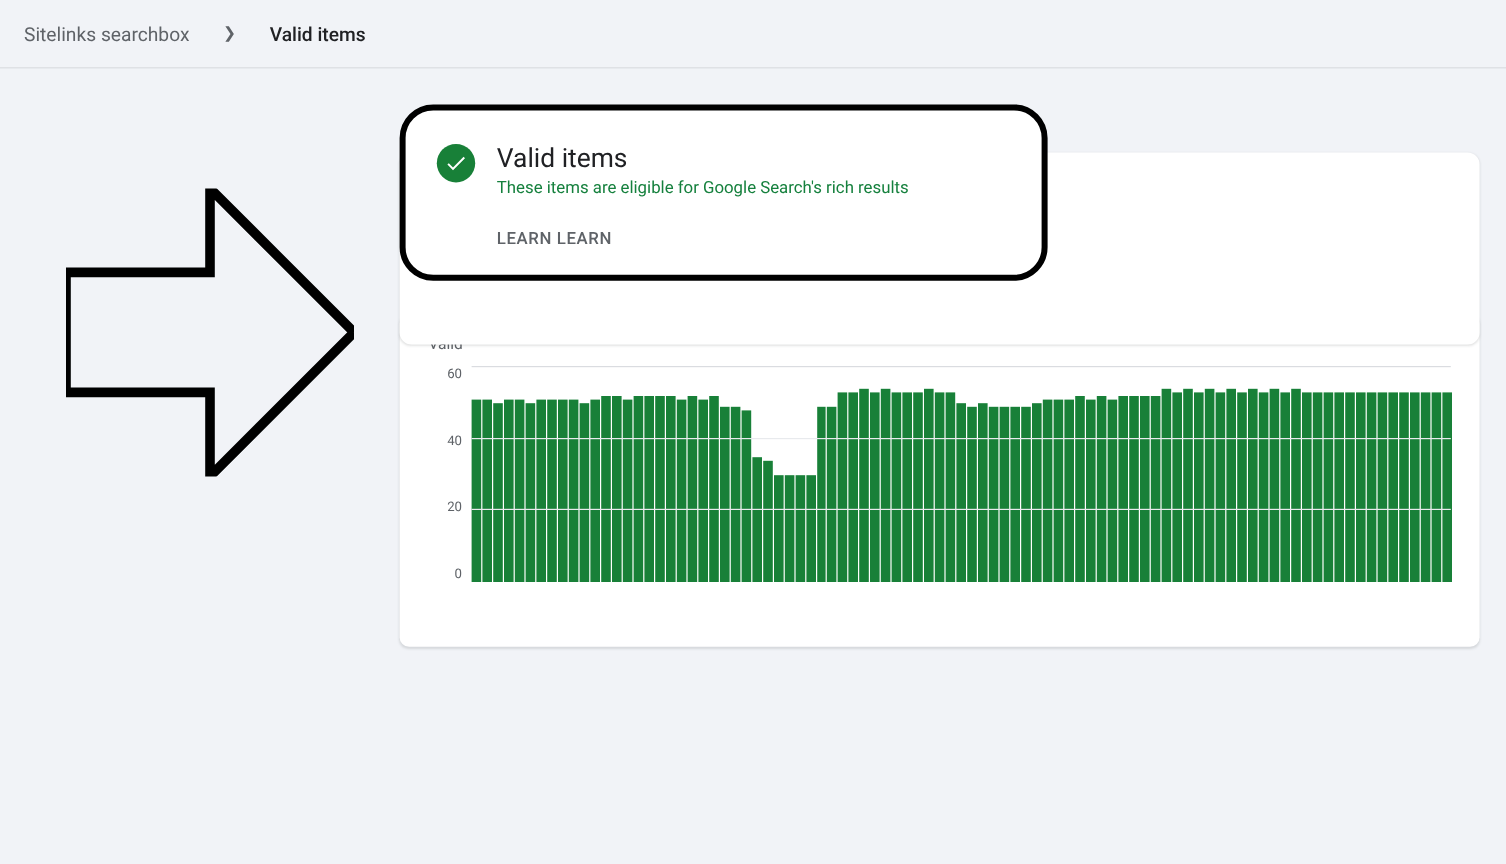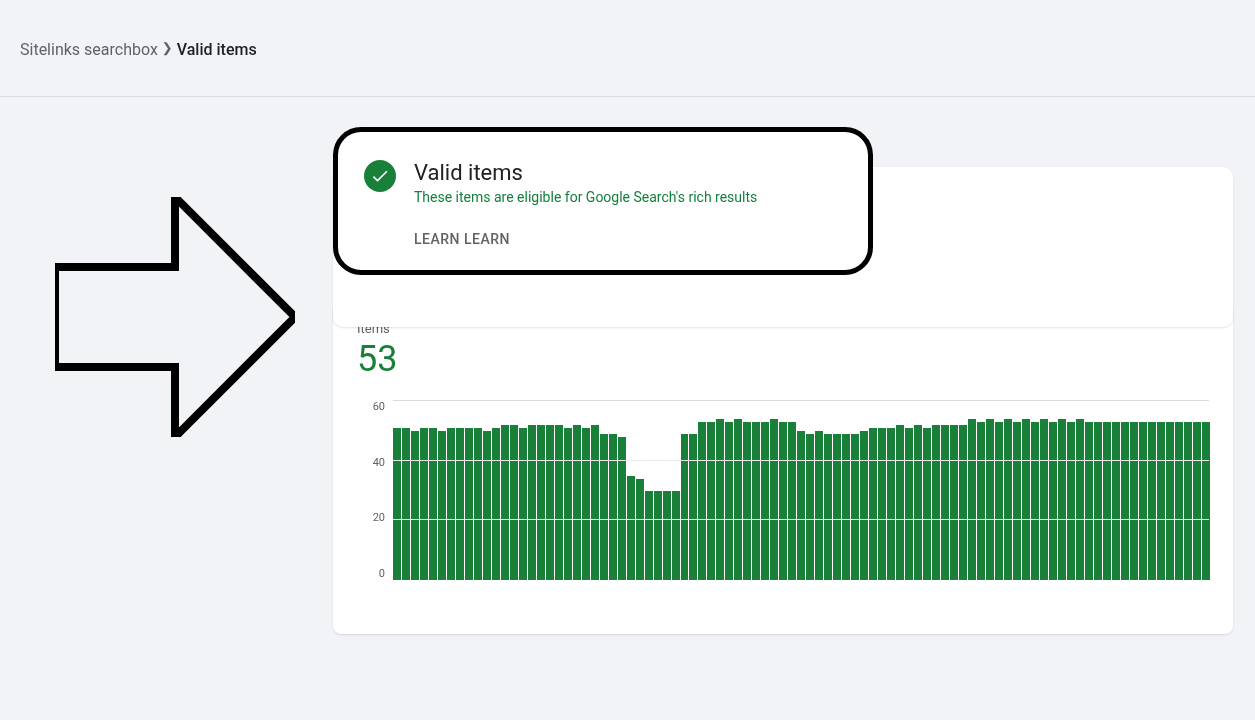--- a/index.html
+++ b/index.html
@@ -7,25 +7,25 @@
     font-family: 'Google Sans', Roboto, Arial, sans-serif;
     background: #f1f3f7;
     color: #3c4043;
     width: 1255px;
     height: 720px;
     overflow: hidden;
   }
   .breadcrumb {
     height: 57px;
     display: flex;
+    align-items: center;
     padding: 0 20px;
     border-bottom: 1px solid #dadce0;
-    gap: 4px;
+    gap: 28px;
     font-size: 16px;
-    margin-top: 40px;
   }
   .breadcrumb .parent { color: #5f6368; cursor: pointer; }
   .breadcrumb .chevron { color: #5f6368; font-size: 13px; }
   .breadcrumb .current { color: #202124; font-weight: 500; }
 
   .content {
     position: relative;
     padding: 30px 30px 30px 0;
     display: flex;
     gap: 0;
@@ -163,22 +163,21 @@
           <div>
             <div class="valid-title">Valid items</div>
             <div class="valid-sub">These items are eligible for Google Search's rich results</div>
           </div>
         </div>
         <div class="learn-more">LEARN LEARN</div>
       </div>
     </div>
 
     <div class="card chart-card">
-      <div class="chart-label">Items</div>
-      <div class="chart-count">53</div>
+      <div class="chart-label">Valid</div>
       <div class="chart-wrap">
         <div class="y-axis" id="y-axis">
             <span>60</span>
             <span>40</span>
             <span>20</span>
             <span>0</span>
           </div>
         <div class="plot" id="plot">
             <div class="grid" style="bottom: 33.3333%;"></div>
             <div class="grid" style="bottom: 66.6667%;"></div>

